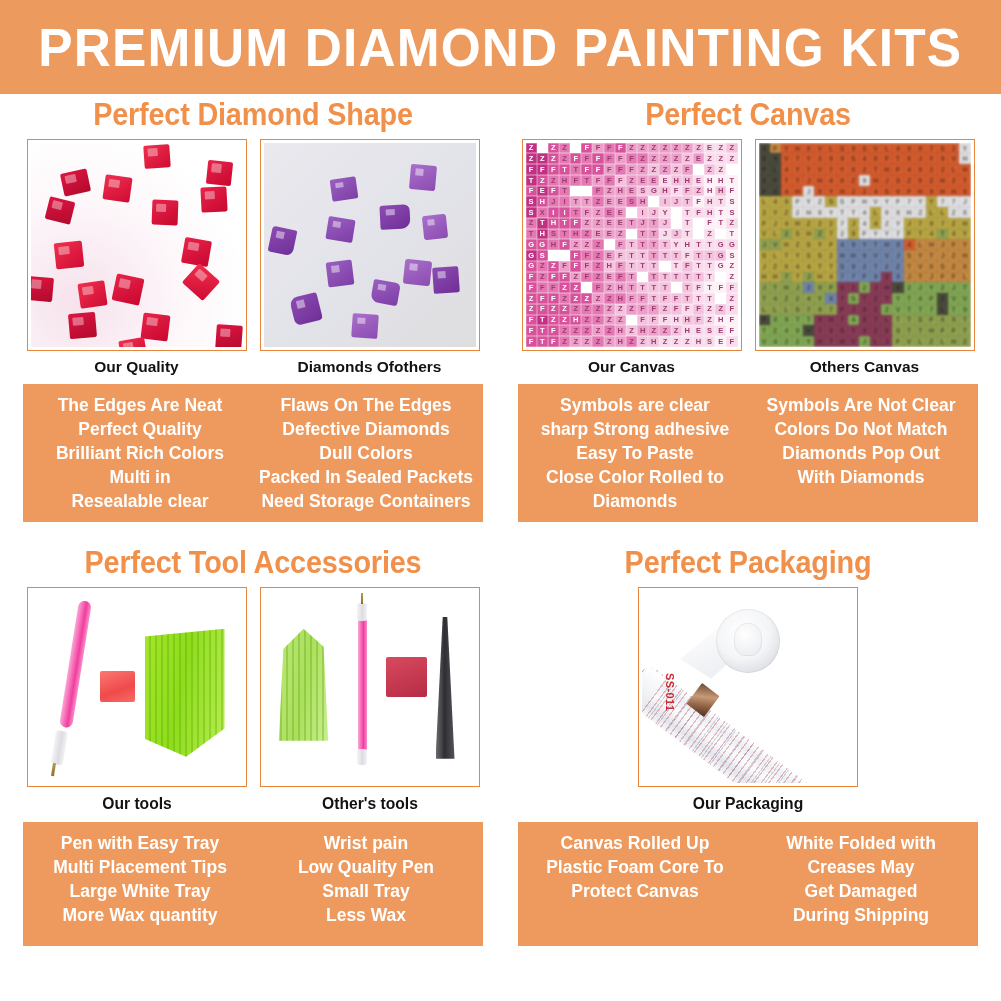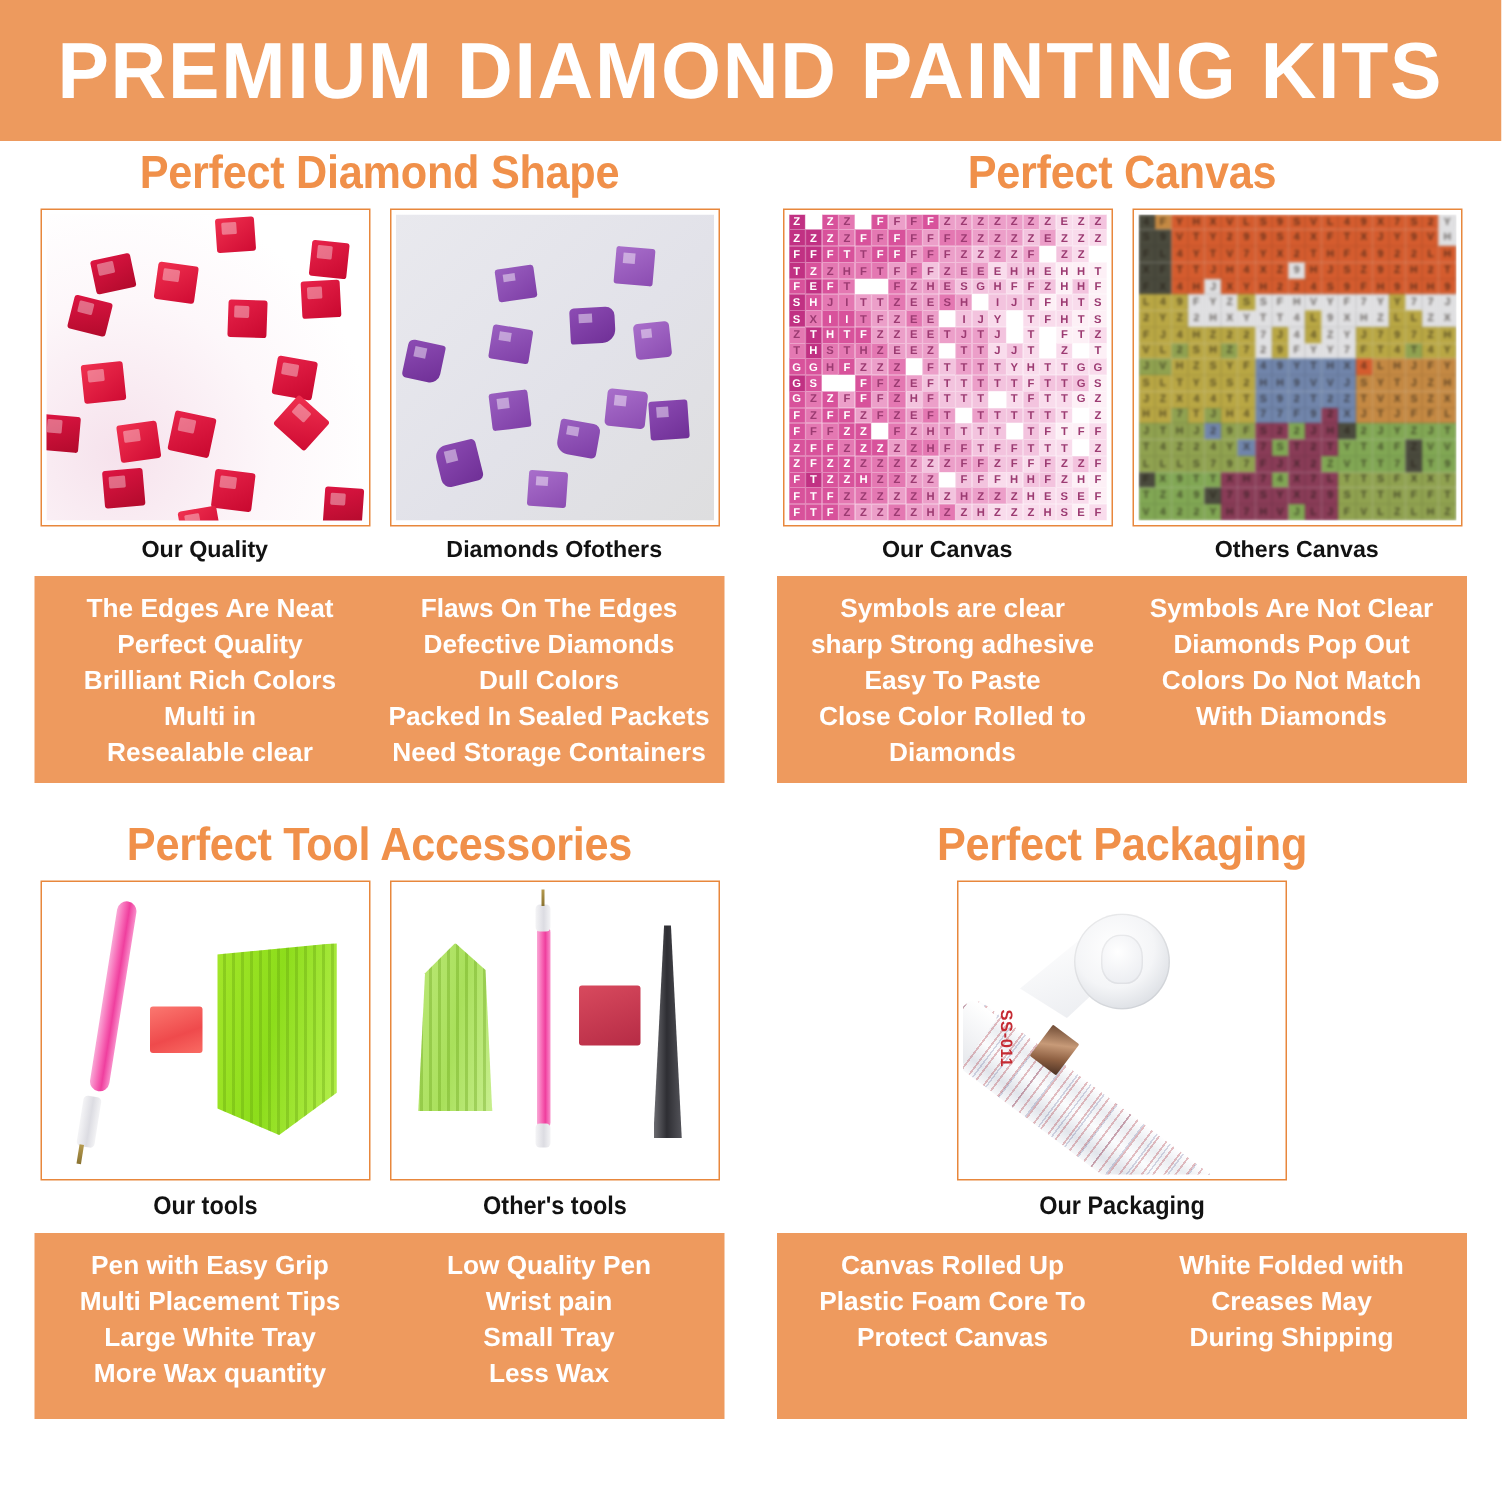--- a/index.html
+++ b/index.html
@@ -1174,22 +1174,22 @@
     <div class="panel">
       <div class="panel-col">
         <div>Symbols are clear</div>
         <div>sharp Strong adhesive</div>
         <div>Easy To Paste</div>
         <div>Close Color Rolled to</div>
         <div>Diamonds</div>
       </div>
       <div class="panel-col">
         <div>Symbols Are Not Clear</div>
+        <div>Colors Do Not Match</div>
         <div>Diamonds Pop Out</div>
-        <div>Colors Do Not Match</div>
         <div>With Diamonds</div>
       </div>
     </div>
   </div>
 
   <div class="quad quad-bl">
     <div class="section-title">Perfect Tool Accessories</div>
 
     <div class="pair">
 
@@ -1232,28 +1232,28 @@
               <div class="tweezers" style="left:172px;top:26px;width:19px;height:142px;"></div>
             </div>
           </div>
         </div>
         <div class="caption narrow">Other's tools</div>
       </div>
     </div>
 
     <div class="panel">
       <div class="panel-col">
-        <div>Pen with Easy Grip</div>
+        <div>Pen with Easy Tray</div>
         <div>Multi Placement Tips</div>
         <div>Large White Tray</div>
         <div>More Wax quantity</div>
       </div>
       <div class="panel-col">
+        <div>Wrist pain</div>
         <div>Low Quality Pen</div>
-        <div>Wrist pain</div>
         <div>Small Tray</div>
         <div>Less Wax</div>
       </div>
     </div>
   </div>
 
   <div class="quad quad-br">
     <div class="section-title">Perfect Packaging</div>
 
     <div class="pair">
@@ -1282,18 +1282,19 @@
 
     <div class="panel">
       <div class="panel-col">
         <div>Canvas Rolled Up</div>
         <div>Plastic Foam Core To</div>
         <div>Protect Canvas</div>
       </div>
       <div class="panel-col">
         <div>White Folded with</div>
         <div>Creases May</div>
+        <div>Get Damaged</div>
         <div>During Shipping</div>
       </div>
     </div>
   </div>
 
 </div>
 
 </body></html>

